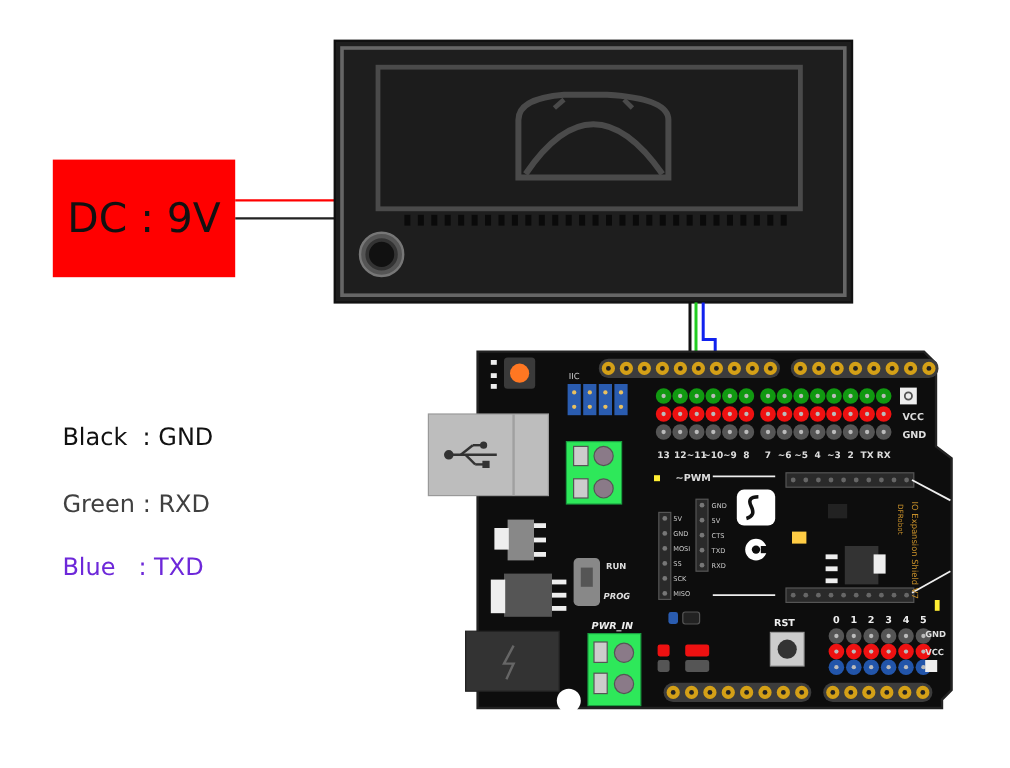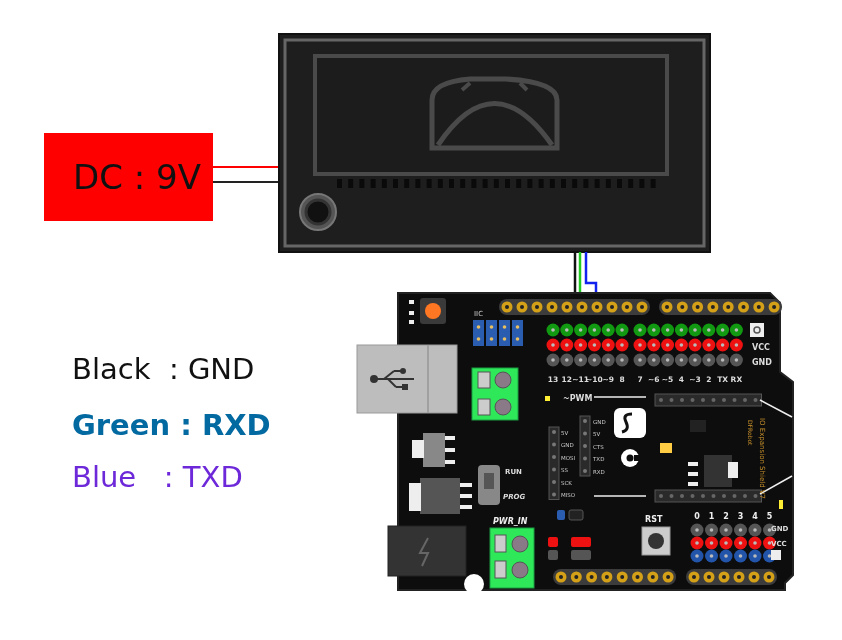--- a/index.html
+++ b/index.html
@@ -1,21 +1,21 @@
 <!DOCTYPE html>
 <html><head>
 <meta charset="utf-8">
 <style>
   html,body{margin:0;padding:0;background:#fff;}
   body{width:842px;height:640px;position:relative;overflow:hidden;font-family:"DejaVu Sans",sans-serif;}
   #stage{position:absolute;left:0;top:0;width:842px;height:640px;}
-  .psu-label{position:absolute;left:44px;top:133px;width:152px;height:88px;background:#ff0000;display:flex;align-items:center;justify-content:center;font-family:"DejaVu Sans",sans-serif;font-size:34px;color:#111;letter-spacing:0px;padding-left:17px;}
-  .legend{position:absolute;left:72px;font-size:29px;font-family:"DejaVu Sans",sans-serif;white-space:pre;}
+  .psu-label{position:absolute;left:44px;top:133px;width:152px;height:98px;background:#ff0000;display:flex;align-items:center;justify-content:center;font-family:"DejaVu Sans",sans-serif;font-size:34px;color:#111;letter-spacing:0px;}
+  .legend{position:absolute;left:52px;font-size:20px;font-family:"DejaVu Sans",sans-serif;white-space:pre;}
   .leg-black{top:352px;color:#111;}
-  .leg-green{top:408px;color:#0369a1;font-weight:bold;}
+  .leg-green{top:408px;color:#404040;}
   .leg-blue{top:460px;color:#6d28d9;}
   svg text{font-family:"DejaVu Sans",sans-serif;}
 </style>
 </head>
 <body>
 
 <div id="stage">
   <svg id="svg" width="842" height="640" viewBox="0 0 842 640">
 
     <g>

